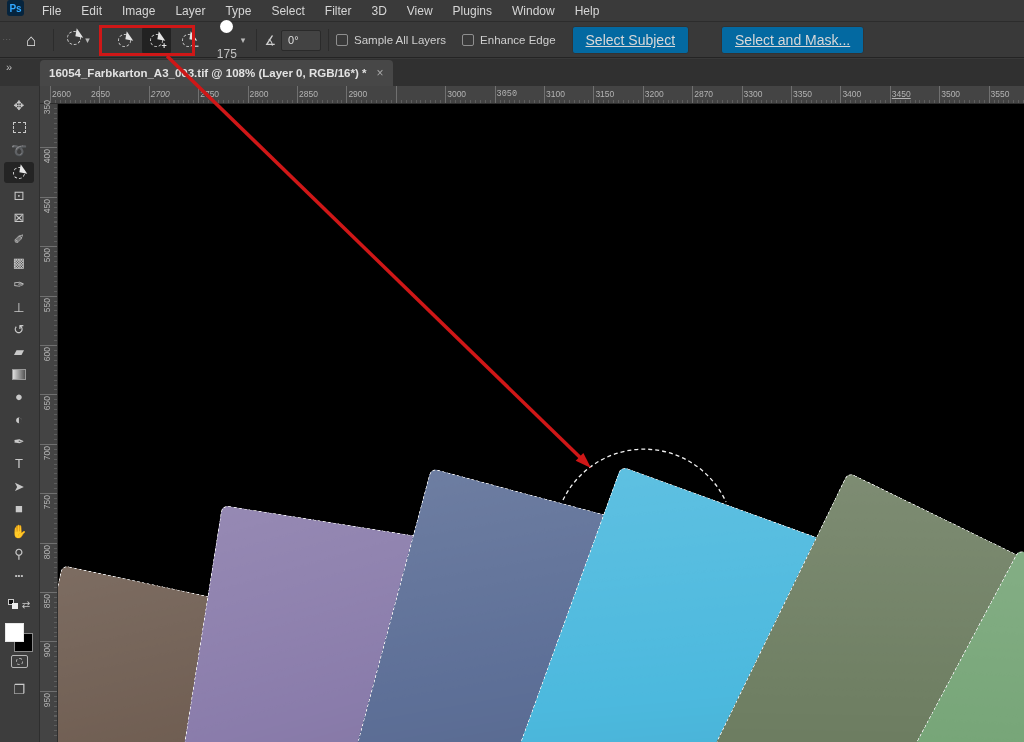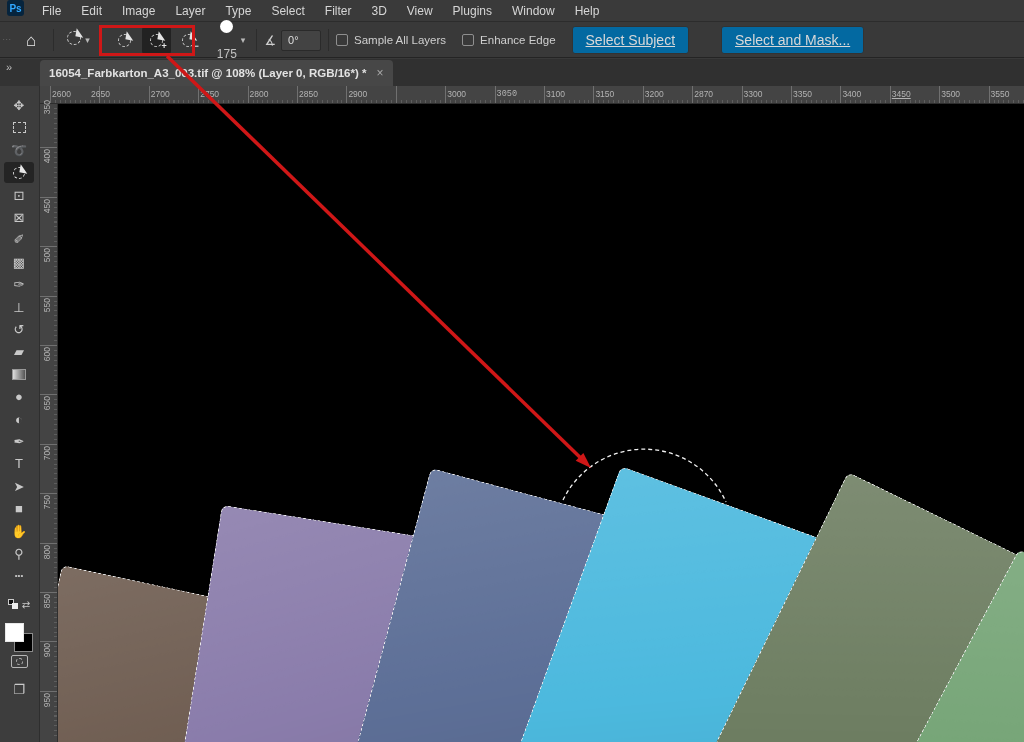--- a/index.html
+++ b/index.html
@@ -201,21 +201,21 @@
   <div id="tabrow">
     <div id="doc-tab">
       <span class="title">16054_Farbkarton_A3_003.tif @ 108% (Layer 0, RGB/16*) *</span>
       <span class="close">×</span>
     </div>
   </div>
 
   <div id="hruler">
       <span class="hlabel" style="left: 12px;">2600</span>
       <span class="hlabel" style="left: 51px;">2650</span>
-      <span class="hlabel" style="left: 110.8px;">2700</span>
+      <span class="hlabel" style="left: 110.8px; font-style: italic;">2700</span>
       <span class="hlabel" style="left: 160.2px;">2750</span>
       <span class="hlabel" style="left: 209.6px;">2800</span>
       <span class="hlabel" style="left: 259px;">2850</span>
       <span class="hlabel" style="left: 308.4px;">2900</span>
       <span class="hlabel" style="left: 357.8px; margin-top: 45px;">2950</span>
       <span class="hlabel" style="left: 407.2px;">3000</span>
       <span class="hlabel" style="left: 456.6px; font-family: Liberation Mono, monospace;">3050</span>
       <span class="hlabel" style="left: 506px;">3100</span>
       <span class="hlabel" style="left: 555.4px;">3150</span>
       <span class="hlabel" style="left: 604.8px;">3200</span>

